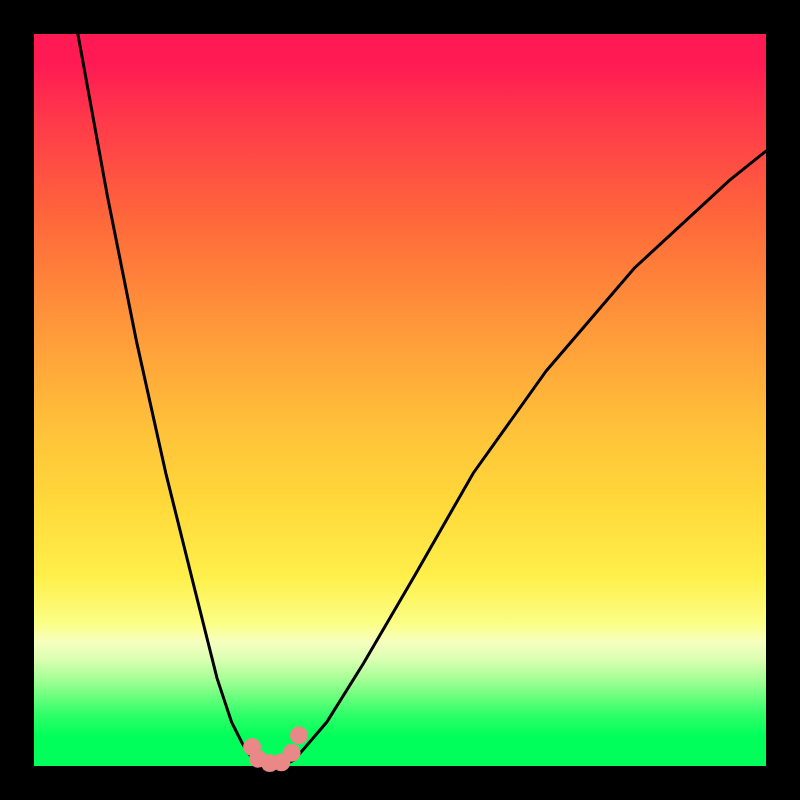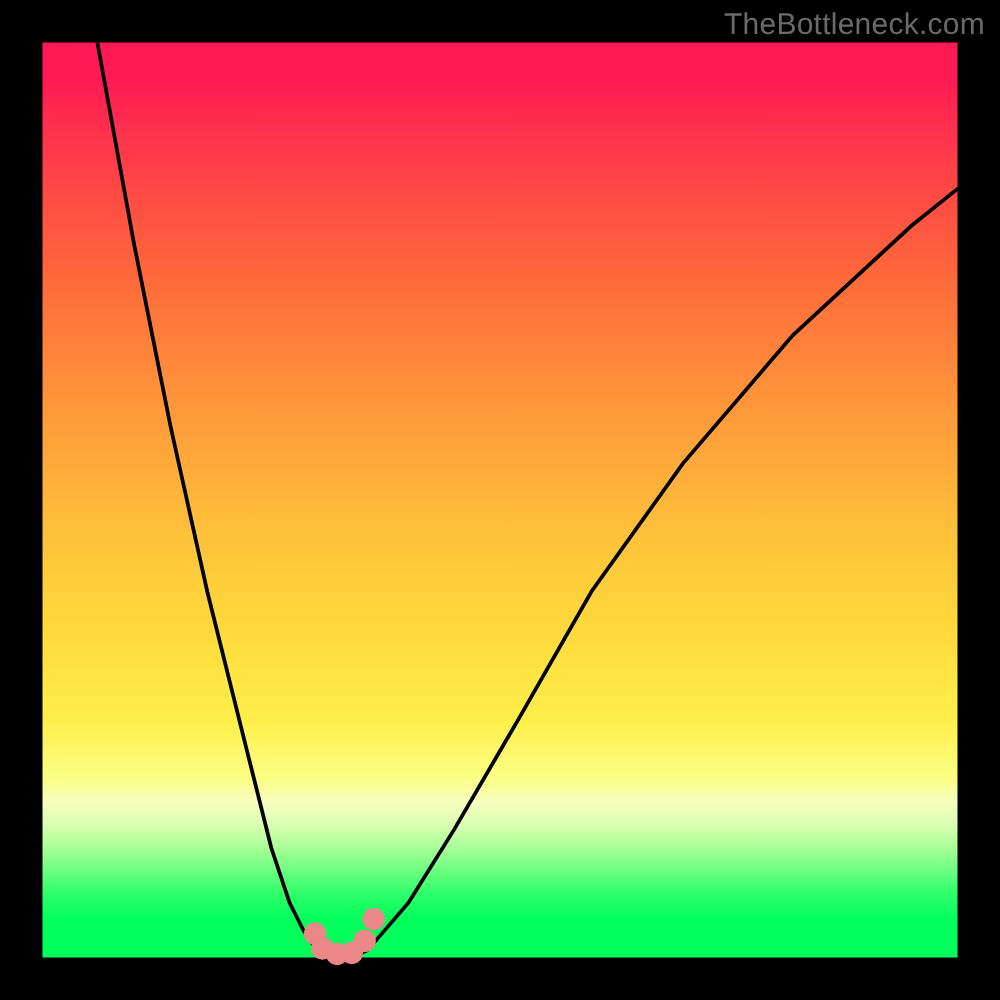--- a/index.html
+++ b/index.html
@@ -75,14 +75,13 @@
       <g id="marker-group">
           <circle cx="218.1" cy="713.0" r="9" fill="#e98886" stroke="#b95a58" stroke-width="0"></circle>
           <circle cx="224.0" cy="724.7" r="9" fill="#e98886" stroke="#b95a58" stroke-width="0"></circle>
           <circle cx="235.7" cy="729.1" r="9" fill="#e98886" stroke="#b95a58" stroke-width="0"></circle>
           <circle cx="247.4" cy="728.3" r="9" fill="#e98886" stroke="#b95a58" stroke-width="0"></circle>
           <circle cx="257.7" cy="718.8" r="9" fill="#e98886" stroke="#b95a58" stroke-width="0"></circle>
           <circle cx="265.0" cy="701.3" r="9" fill="#e98886" stroke="#b95a58" stroke-width="0"></circle>
         </g>
     </svg>
   </div>
-  <div class="watermark">TheBottleneck.com</div>
 </div>
 
 </body></html>

